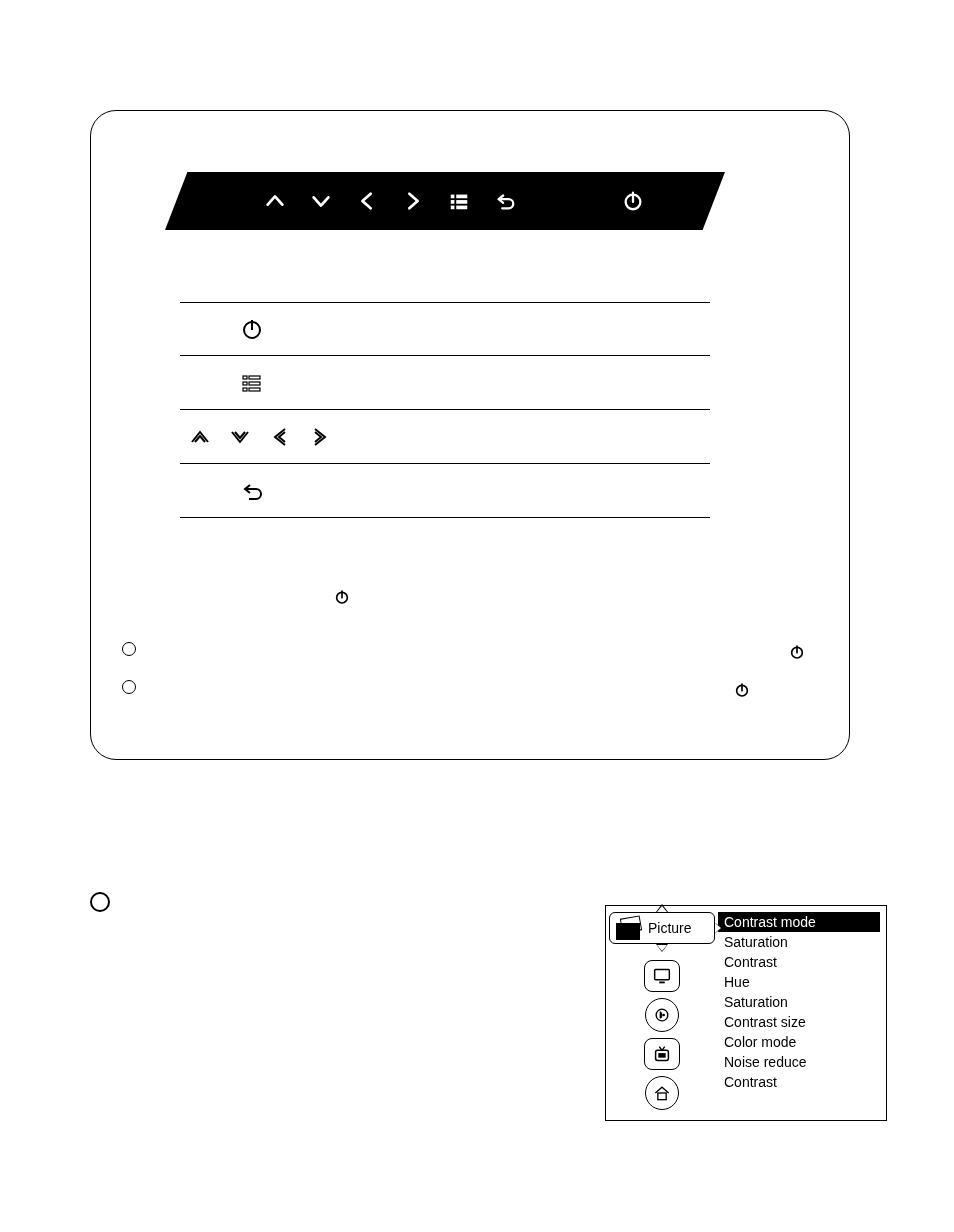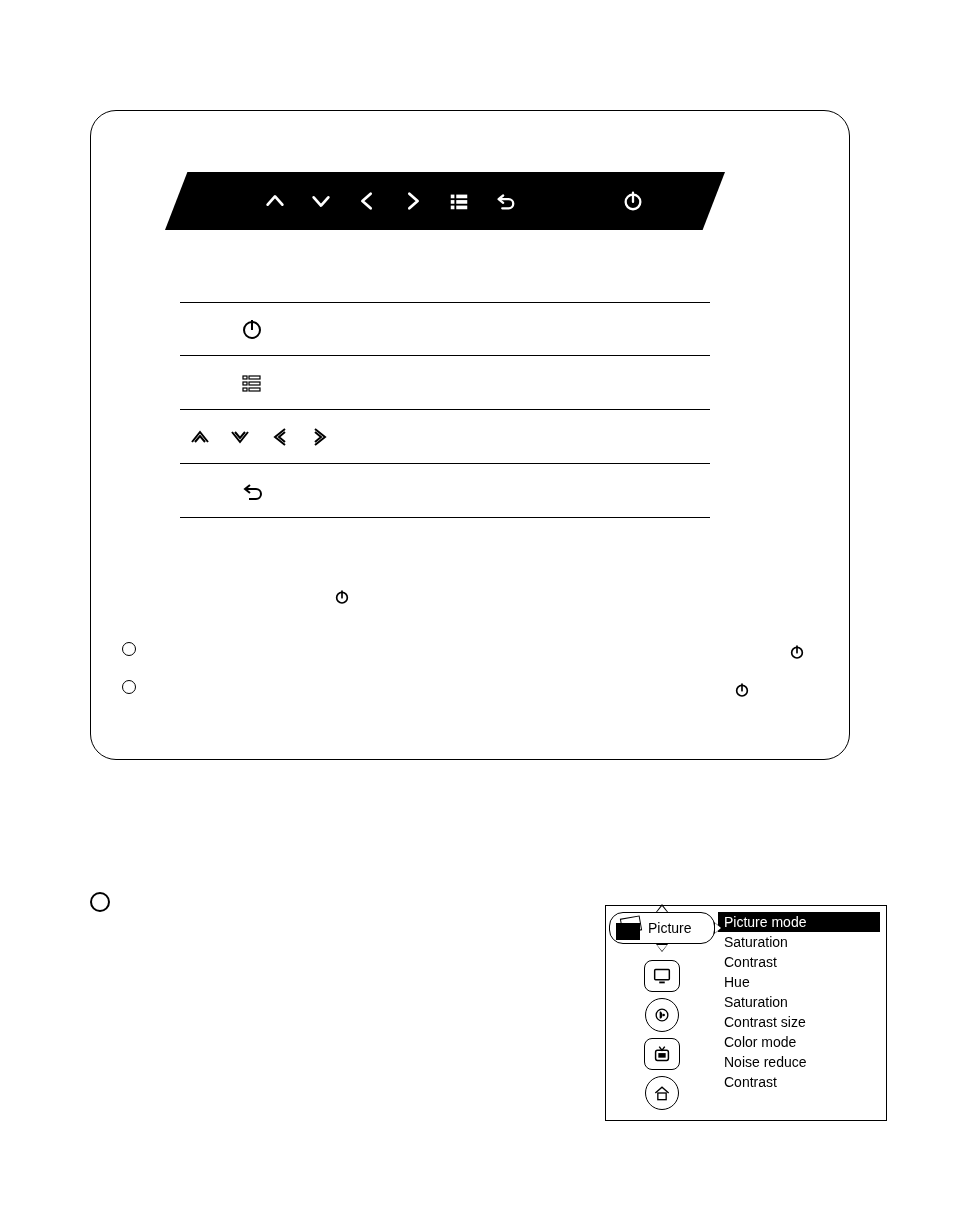--- a/index.html
+++ b/index.html
@@ -108,21 +108,21 @@
   .osd-left {
     width: 100px;
     display: flex;
     flex-direction: column;
     align-items: center;
     gap: 6px;
     position: relative;
   }
   .osd-picture-tag {
     border: 1px solid #000;
-    border-radius: 14px;
+    border-radius: 6px;
     padding: 4px 10px 4px 6px;
     display: flex;
     align-items: center;
     gap: 4px;
     font-size: 14px;
     position: relative;
     width: 106px;
     box-sizing: border-box;
     justify-content: flex-start;
   }
@@ -435,21 +435,21 @@
               <use href="#tv"></use>
             </svg>
           </div>
         <div class="osd-vicon round">
             <svg width="20" height="20" viewBox="0 0 24 24">
               <use href="#home"></use>
             </svg>
           </div>
       </div>
       <div class="osd-list">
-        <div class="osd-item sel">Picture mode</div>
+        <div class="osd-item sel">Contrast mode</div>
         <div class="osd-item">Saturation</div>
         <div class="osd-item">Contrast</div>
         <div class="osd-item">Hue</div>
         <div class="osd-item">Saturation</div>
         <div class="osd-item">Contrast size</div>
         <div class="osd-item">Color mode</div>
         <div class="osd-item">Noise reduce</div>
         <div class="osd-item">Contrast</div>
       </div>
     </div>

